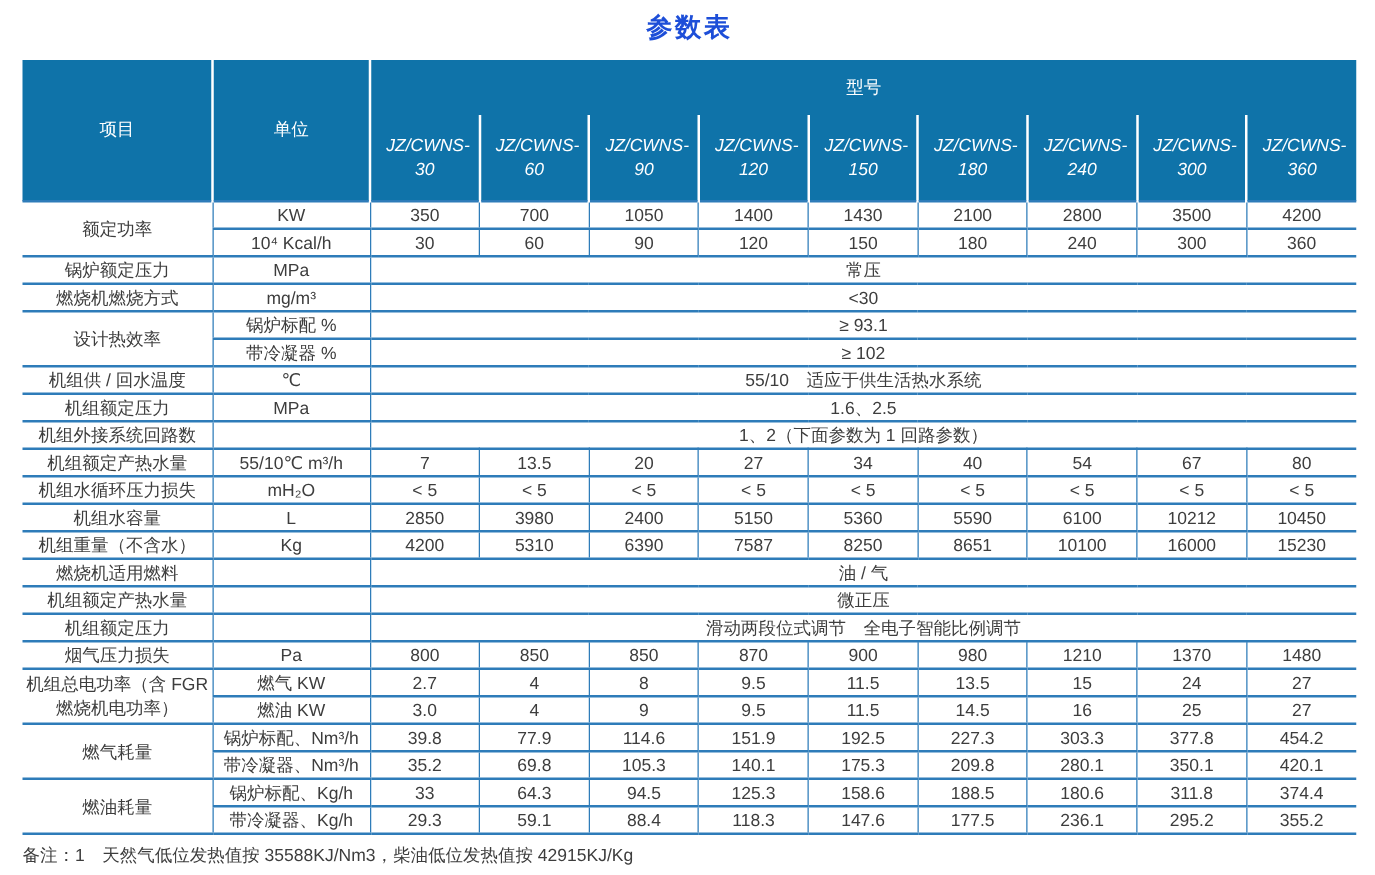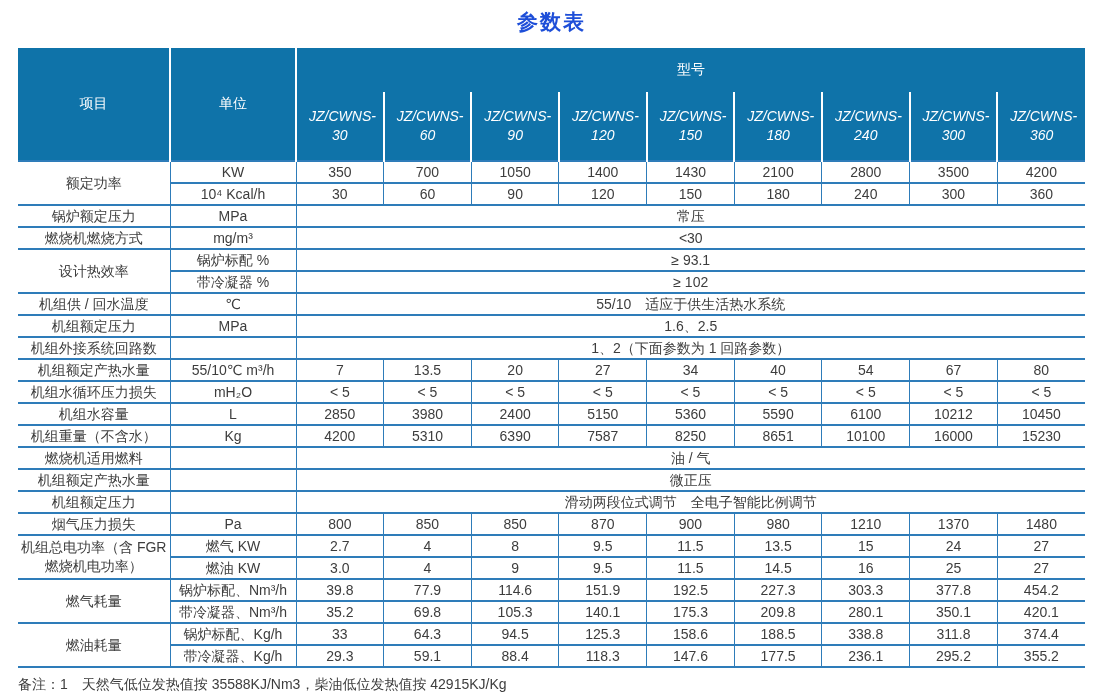--- a/index.html
+++ b/index.html
@@ -280,21 +280,21 @@
         </tr>
         <tr>
           <td class="item" rowspan="2">燃油耗量</td>
           <td class="unit">锅炉标配、Kg/h</td>
           <td>33</td>
           <td>64.3</td>
           <td>94.5</td>
           <td>125.3</td>
           <td>158.6</td>
           <td>188.5</td>
-          <td>338.8</td>
+          <td>180.6</td>
           <td>311.8</td>
           <td>374.4</td>
         </tr>
         <tr>
           <td class="unit">带冷凝器、Kg/h</td>
           <td>29.3</td>
           <td>59.1</td>
           <td>88.4</td>
           <td>118.3</td>
           <td>147.6</td>

